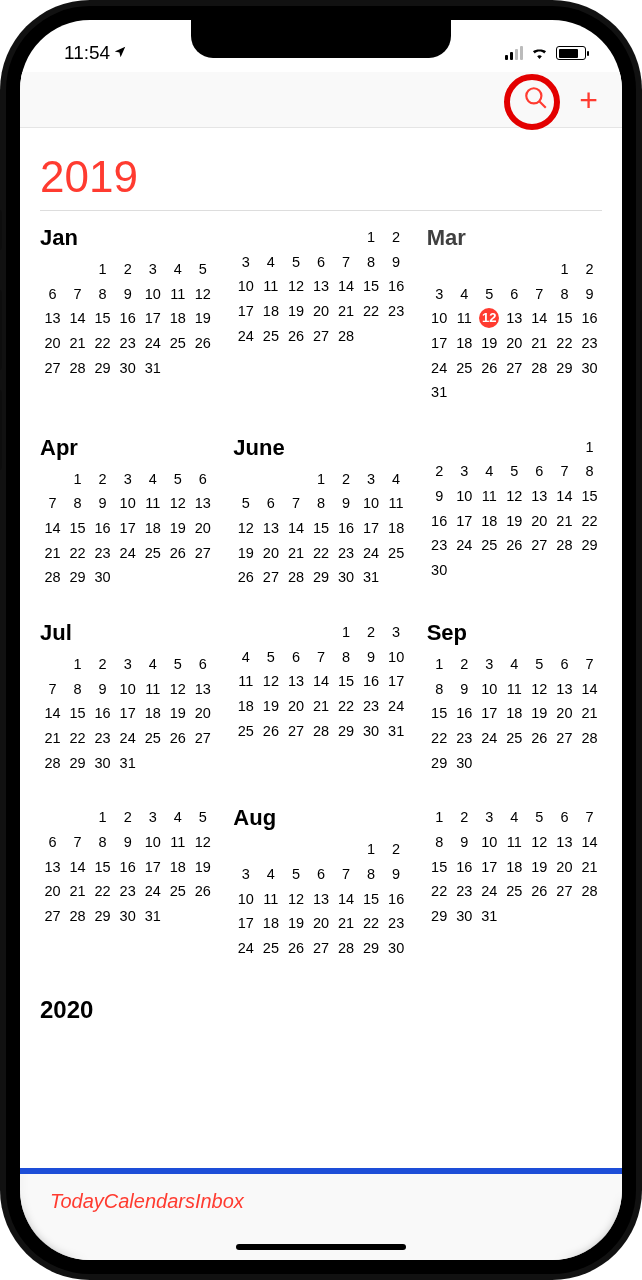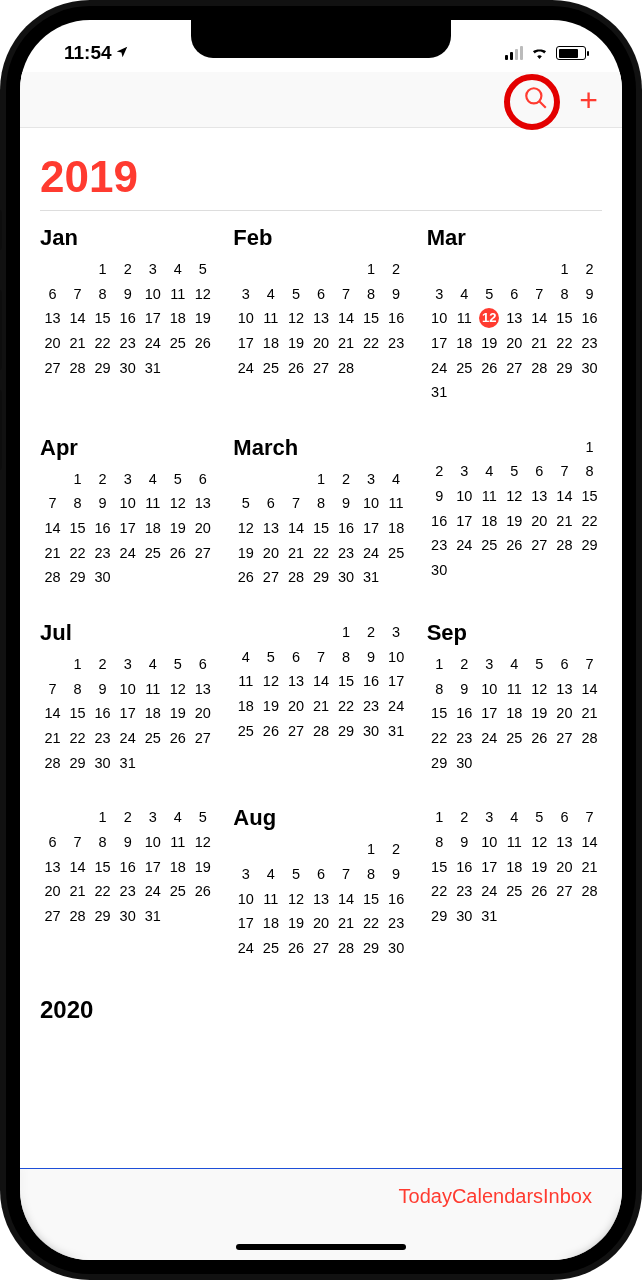--- a/index.html
+++ b/index.html
@@ -44,21 +44,21 @@
   .sb-right { right:-4px; top:310px; width:6px; height:120px;}
 
   .status-bar {
     position: relative;
     height: 52px;
     display: flex;
     align-items: center;
     justify-content: space-between;
     padding: 14px 30px 0 34px;
     font-size: 19px;
-    font-weight: 700;
+    font-weight: 400;
     z-index: 10;
   }
   .status-left { display:flex; align-items:center; gap:3px; margin-left:10px;}
   .status-right { display:flex; align-items:center; gap:7px; margin-right:6px;}
   .signal { display:flex; align-items:flex-end; gap:2px; height:14px;}
   .signal i { width:3px; background:#000; display:block; border-radius:1px;}
   .signal i:nth-child(1){height:5px;}
   .signal i:nth-child(2){height:8px;}
   .signal i:nth-child(3){height:11px;background:#bbb;}
   .signal i:nth-child(4){height:14px;background:#bbb;}
@@ -84,35 +84,35 @@
     border:6px solid #e30000;
     border-radius:50%;
     right:62px; top:54px;
     z-index:15;
     pointer-events:none;
   }
 
   .content { padding: 24px 20px 0 20px; height: calc(100% - 52px - 56px - 70px); overflow:hidden; background:#fff;}
   .year-title {
     font-size: 44px;
-    font-weight: 700;
+    font-weight: 400;
     color:#ff3b30;
     padding-bottom:8px;
     border-bottom:1px solid #ddd;
     margin-bottom:14px;
   }
   .year-grid {
     display:grid;
     grid-template-columns: repeat(3, 1fr);
     column-gap: 18px;
     row-gap: 30px;
   }
   .month { }
   .month-name { font-size:22px; font-weight:700; margin-bottom:6px; cursor:pointer;}
-  .month.current .month-name { color:#000000; }
+  .month.current .month-name { color:#404040; }
   .day-grid {
     display:grid;
     grid-template-columns: repeat(7, 1fr);
     font-size:14.5px;
     line-height:1.7;
     text-align:center;
   }
   .day-grid span { display:block; }
   .day-grid .today {
     background:#ff3b30;
@@ -129,27 +129,28 @@
     font-weight:800;
     margin-top:36px;
   }
 
   .toolbar {
     position:absolute;
     bottom:0; left:0; right:0;
     height:92px;
     background:#f8f8f8cc;
     backdrop-filter: blur(4px);
-    border-top:1px solid #1d4ed8;
+    border-top:6px solid #1d4ed8;
     display:flex;
     align-items:flex-start;
-    justify-content:flex-end;
+    justify-content:flex-start;
     padding:16px 30px 0;
     font-size:20px;
     color:#ff3b30;
+    font-style:italic;
   }
   .toolbar span { cursor:pointer; }
   .home-indicator {
     position:absolute;
     bottom:10px; left:50%;
     transform:translateX(-50%);
     width:170px; height:6px;
     background:#000;
     border-radius:4px;
   }
@@ -239,21 +240,20 @@
               <span>25</span>
               <span>26</span>
               <span>27</span>
               <span>28</span>
               <span>29</span>
               <span>30</span>
               <span>31</span>
             </div>
           </div>
           <div class="month">
-            <div class="month-name">Feb</div>
             <div class="day-grid">
               <span>&nbsp;</span>
               <span>&nbsp;</span>
               <span>&nbsp;</span>
               <span>&nbsp;</span>
               <span>&nbsp;</span>
               <span>1</span>
               <span>2</span>
               <span>3</span>
               <span>4</span>
@@ -354,21 +354,21 @@
               <span>24</span>
               <span>25</span>
               <span>26</span>
               <span>27</span>
               <span>28</span>
               <span>29</span>
               <span>30</span>
             </div>
           </div>
           <div class="month">
-            <div class="month-name">March</div>
+            <div class="month-name">June</div>
             <div class="day-grid">
               <span>&nbsp;</span>
               <span>&nbsp;</span>
               <span>&nbsp;</span>
               <span>1</span>
               <span>2</span>
               <span>3</span>
               <span>4</span>
               <span>5</span>
               <span>6</span>

